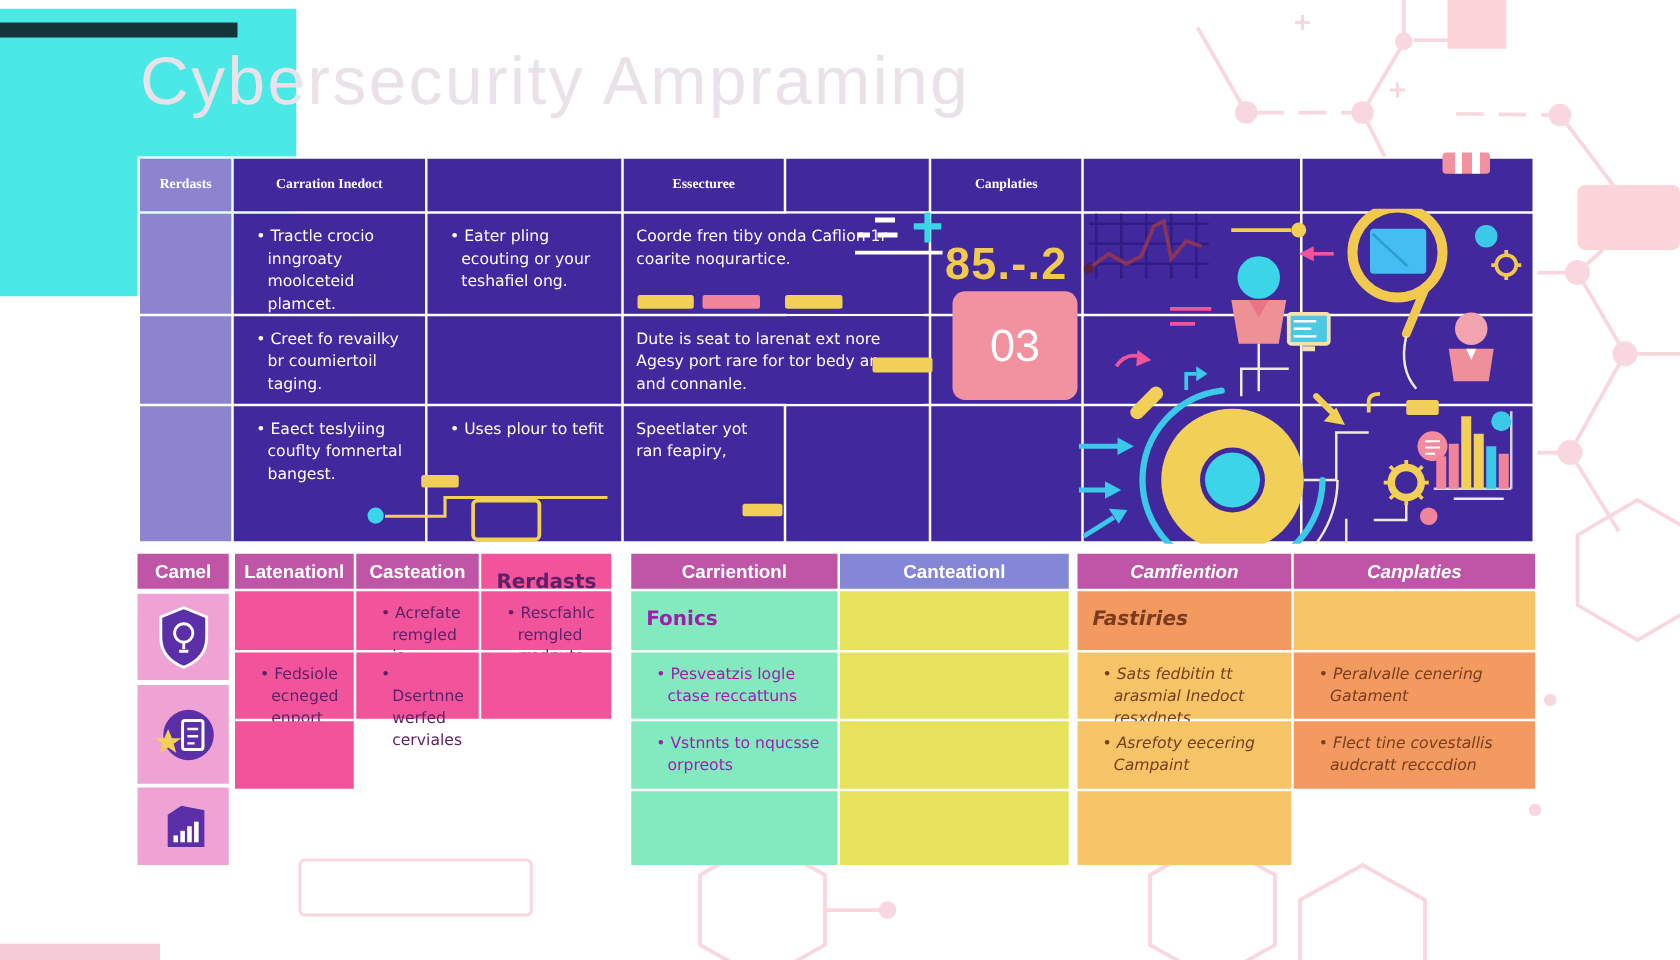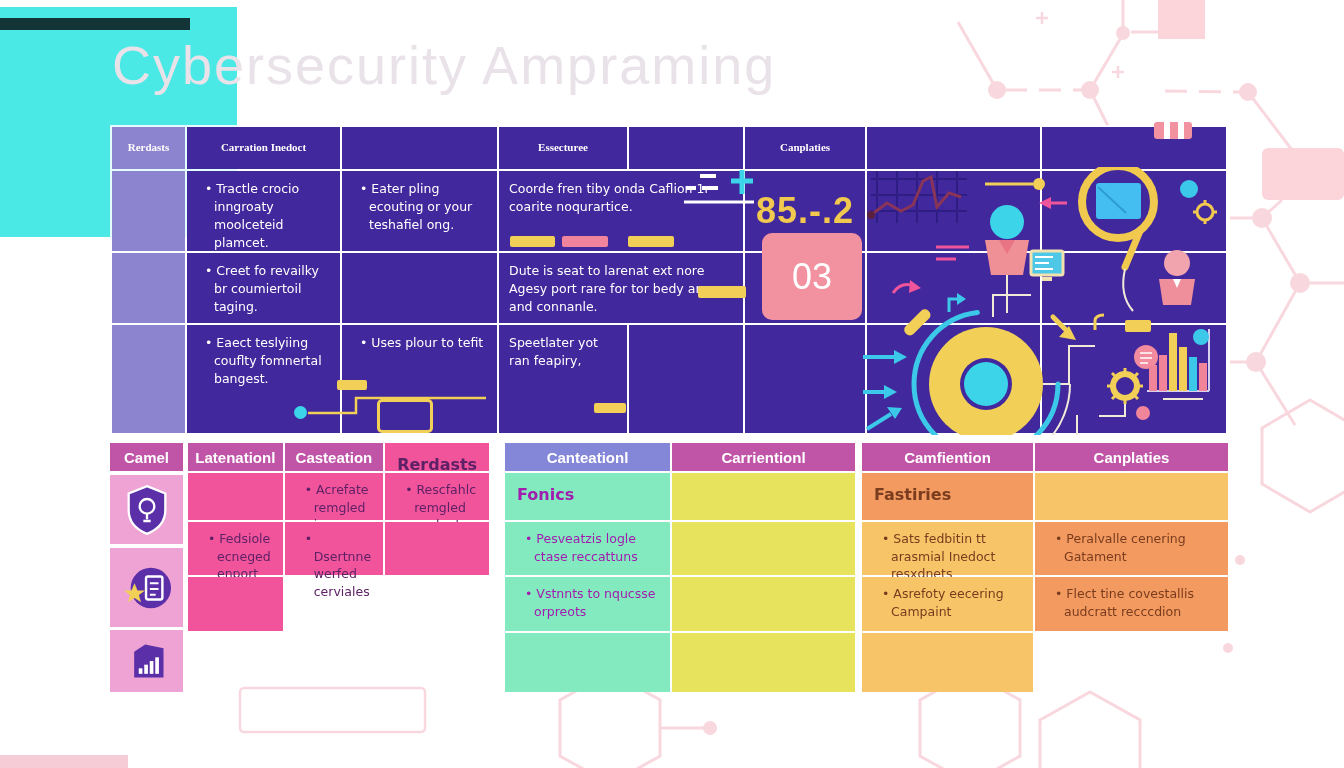--- a/index.html
+++ b/index.html
@@ -31,21 +31,21 @@
               font-family:"Liberation Sans",sans-serif;}
   #yellow-outline-rect{left:267px;top:274px;width:56px;height:34px;border:3px solid #f2cf56;border-radius:5px;box-sizing:border-box;}
   #flag-icon{left:1154px;top:122px;width:38px;height:17px;border-radius:3px;z-index:4;
              background:linear-gradient(90deg,#f2919f 0 10px,#fff 10px 16px,#f2919f 16px 24px,#fff 24px 30px,#f2919f 30px 100%);}
 
   
   .bgrid{display:grid;gap:2px;z-index:3;grid-template-rows:28px 47px 53px 54px 1fr;height:249px;box-sizing:border-box;}
   #icon-col{left:110px;top:443px;width:73px;height:249px;z-index:3;}
   #pink-group{left:188px;top:443px;width:261px;grid-template-columns:1fr 1fr 1fr;}
   #green-group{left:505px;top:443px;width:350px;grid-template-columns:165px 1fr;}
-  #orange-group{left:862px;top:443px;width:366px;grid-template-columns:171px 1fr;}
+  #orange-group{left:862px;top:443px;width:366px;grid-template-columns:171px 1fr;font-style:italic;}
   .bhead{display:flex;align-items:center;justify-content:center;color:#fff;font-weight:bold;
          font-size:15px;font-family:"Liberation Sans",sans-serif;background:#c055a8;}
   .bhead.blue{background:#8486d8;}
   .bcell{font-size:12.5px;line-height:1.4;padding:8px 12px;box-sizing:border-box;font-weight:500;}
   .c-pink{background:#f2549c;color:#5e2166;}
   .c-mint{background:#82eabe;color:#a21caf;}
   .c-yel{background:#e7e35d;}
   .c-org1{background:#f39a60;color:#7a3c1e;}
   .c-org2{background:#f7c468;color:#7a3c1e;}
   .bheading{font-size:16px;font-weight:600;padding-top:11px;}
@@ -344,22 +344,22 @@
         <span class="bullet">• Fedsiole ecneged enport</span>
       </div>
     <div class="bcell c-pink">
         <span class="bullet">• Dsertnne werfed cerviales</span>
       </div>
     <div class="bcell c-pink"></div>
     <div class="bcell c-pink"></div>
   </div>
 
   <div class="abs bgrid" id="green-group">
+    <div class="bhead">Carrientionl</div>
     <div class="bhead blue">Canteationl</div>
-    <div class="bhead">Carrientionl</div>
     <div class="bcell c-mint bheading">Fonics</div>
     <div class="bcell c-yel"></div>
     <div class="bcell c-mint">
         <span class="bullet">• Pesveatzis logle ctase reccattuns</span>
       </div>
     <div class="bcell c-yel"></div>
     <div class="bcell c-mint">
         <span class="bullet">• Vstnnts to nqucsse orpreots</span>
       </div>
     <div class="bcell c-yel"></div>

